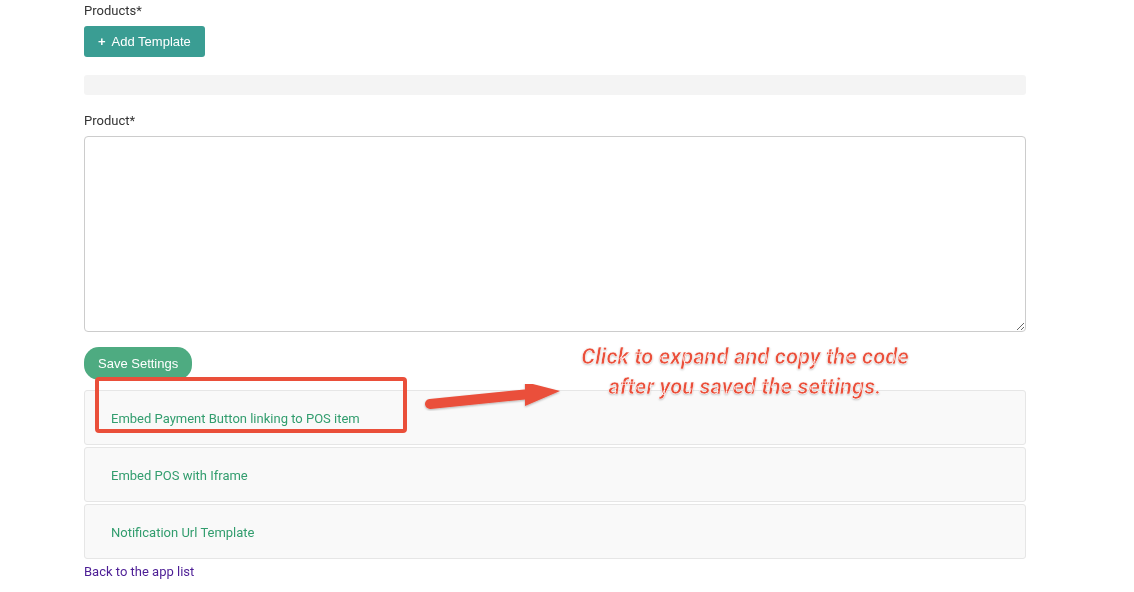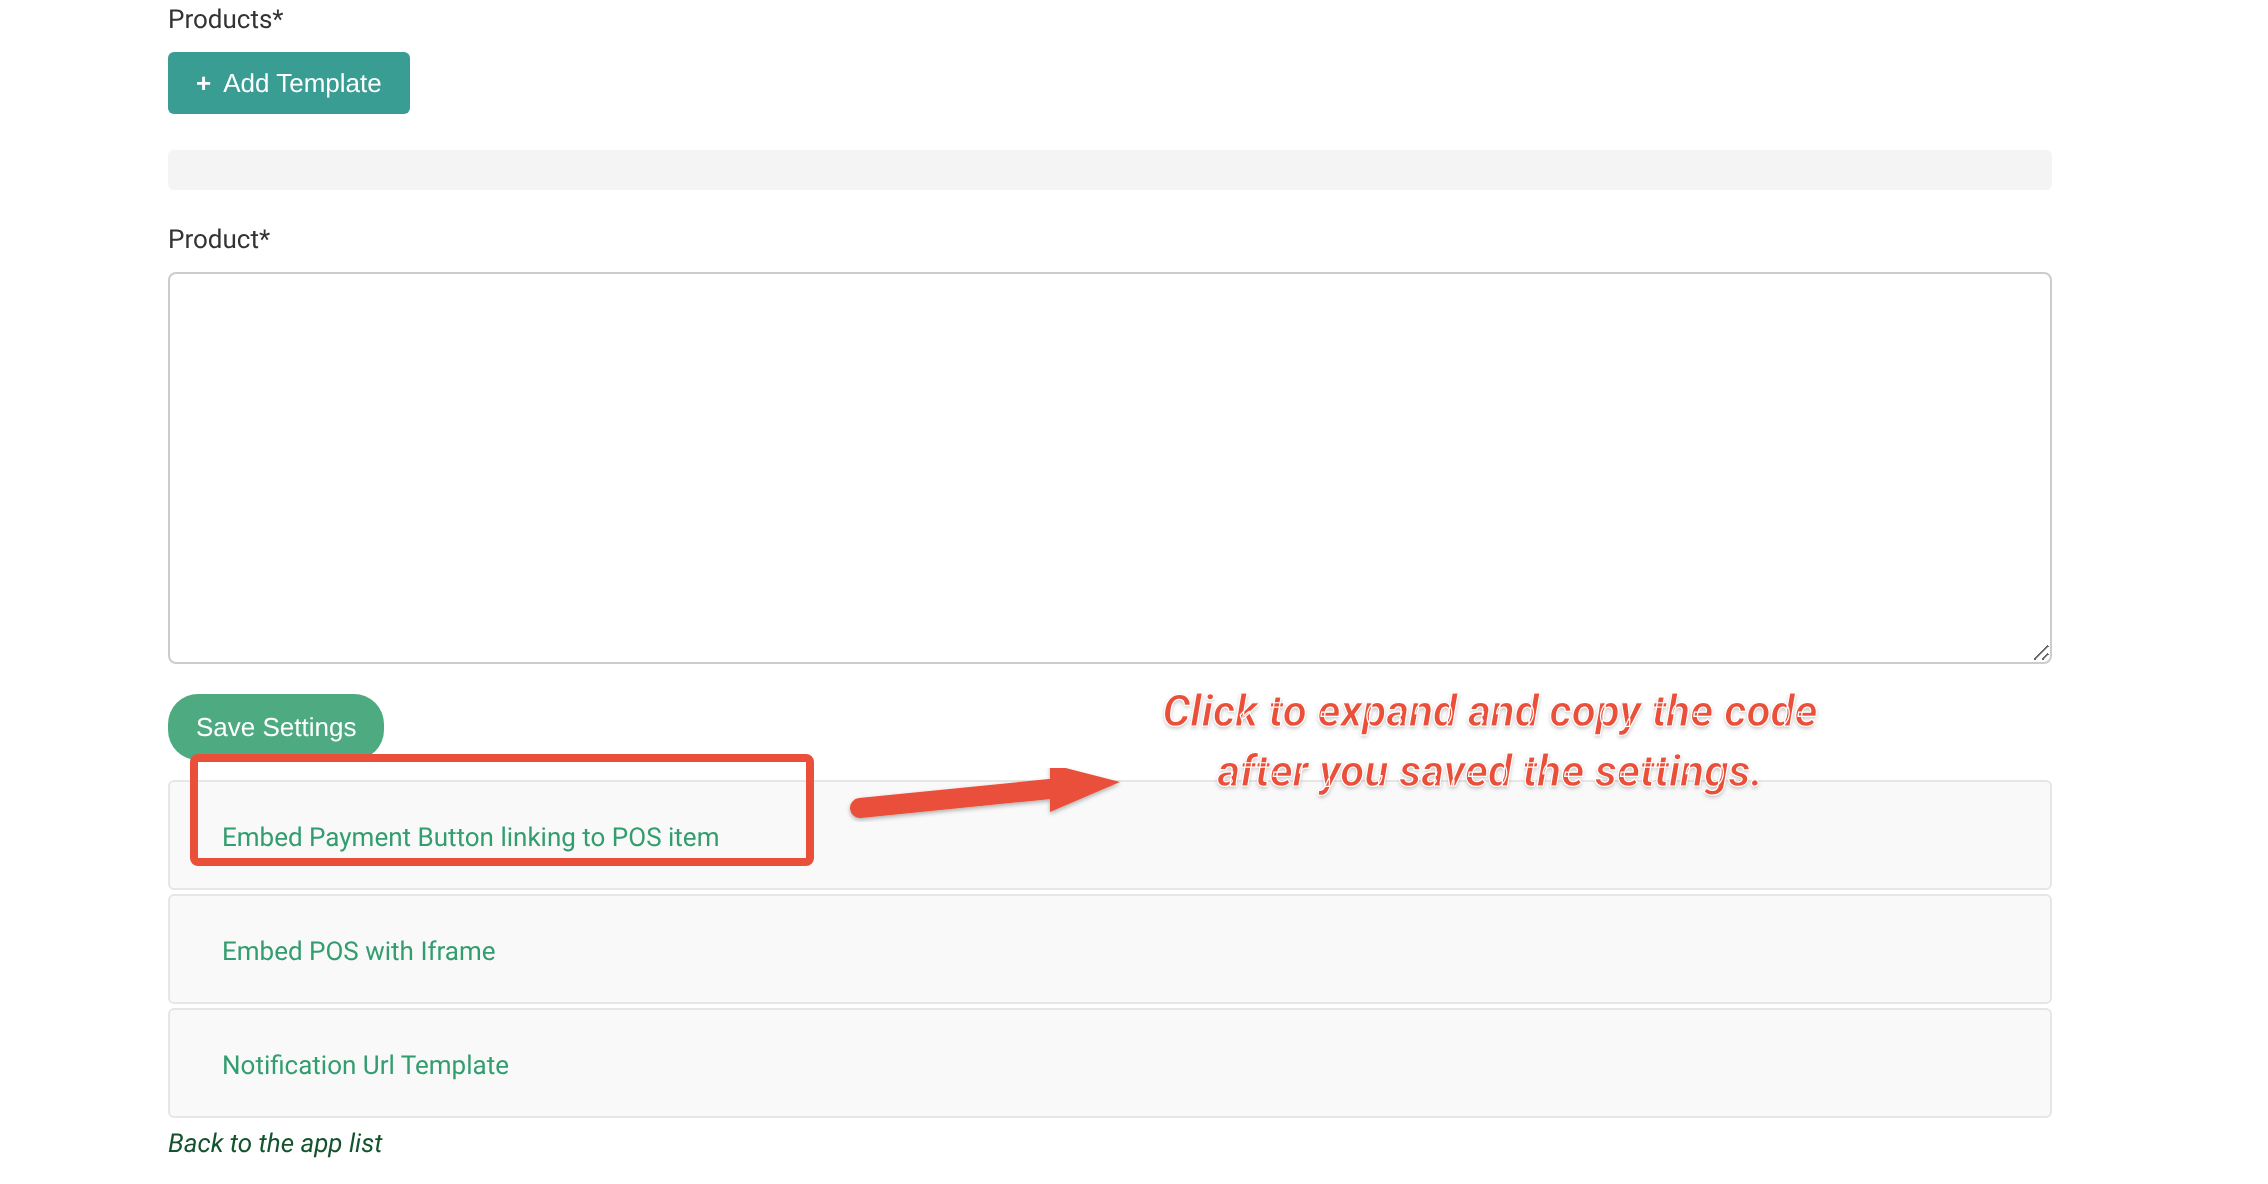--- a/index.html
+++ b/index.html
@@ -101,25 +101,24 @@
       line-height: 1.35;
       text-shadow: 0 1px 2px rgba(0,0,0,0.25);
       -webkit-text-stroke: 0.6px #fff;
     }
     .arrow-svg {
       position: absolute;
       pointer-events: none;
     }
     .back-link {
       display: inline-block;
-      color: #14532d;
+      color: #4c1d95;
       font-size: 13px;
       text-decoration: none;
       cursor: pointer;
-      font-style: italic;
     }
   </style>
 </head>
 <body>
 
 <div class="container">
   <label class="label">Products*</label>
   <button class="btn btn-teal">
     <span class="plus">+</span>
     <span>Add Template</span>

